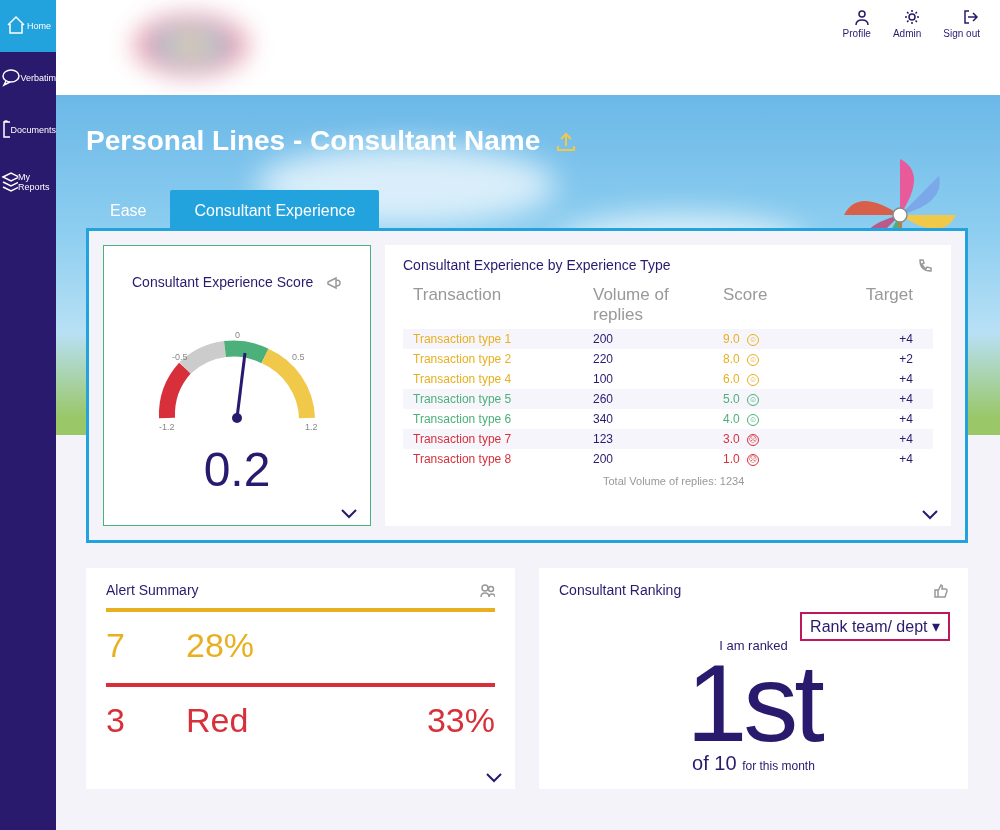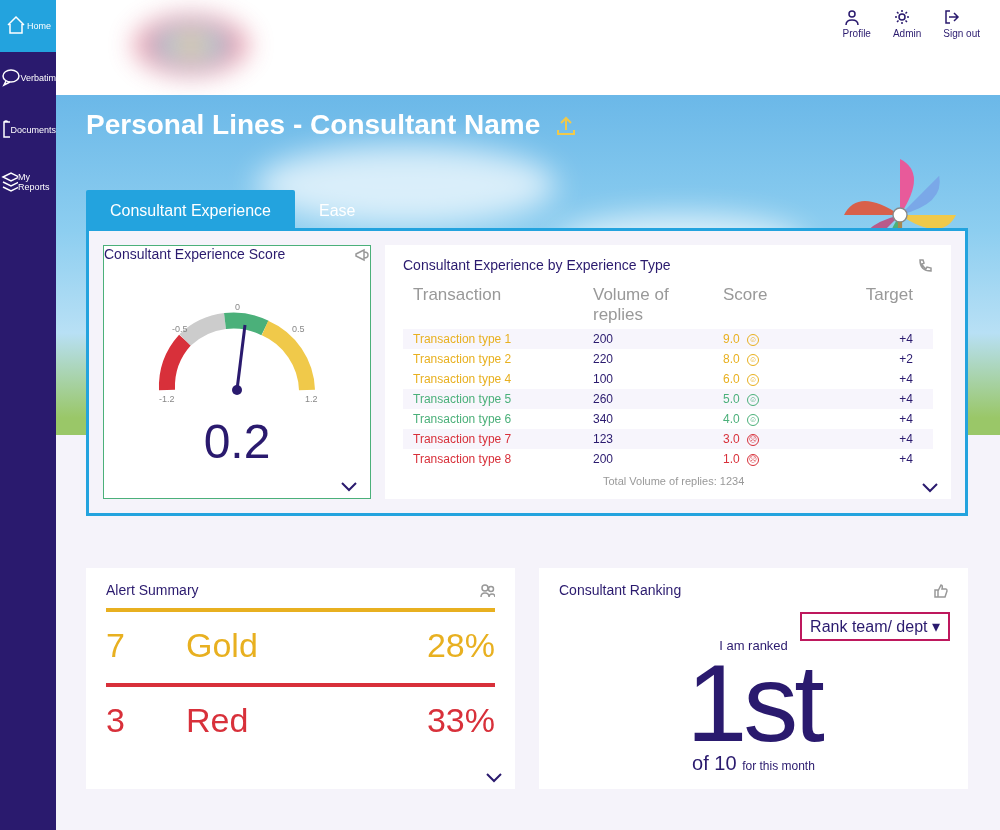--- a/index.html
+++ b/index.html
@@ -7,45 +7,45 @@
 
 
 .sidebar { position: absolute; left: 0; top: 0; width: 56px; height: 830px; background: #2a1a6e; z-index: 10; }
 .side-item { width: 56px; height: 52px; display: flex; flex-direction: row; align-items: center; justify-content: center; color: #fff; font-size: 9px; cursor: pointer; }
 .side-item.active { background: #23a3de; }
 .side-item svg { width: 22px; height: 22px; stroke: #fff; fill: none; stroke-width: 1.5; margin-bottom: 2px; }
 
 
 .topbar { position: absolute; left: 56px; top: 0; right: 0; height: 95px; background: #fff; display: flex; align-items: flex-start; justify-content: flex-end; padding: 8px 20px 0 0; }
 .top-actions { display: flex; gap: 22px; }
-.top-action { display: flex; flex-direction: column; align-items: flex-start; color: #2a1a6e; font-size: 10px; cursor: pointer; }
+.top-action { display: flex; flex-direction: column; align-items: flex-end; color: #2a1a6e; font-size: 10px; cursor: pointer; }
 .top-action svg { width: 18px; height: 18px; stroke: #2a1a6e; fill: none; stroke-width: 1.5; margin-bottom: 2px; }
 
 .logo-blur { position: absolute; left: 70px; top: 10px; width: 130px; height: 70px; background: radial-gradient(ellipse at center, #f0a050 10%, #5ab5d8 30%, #d84060 50%, transparent 70%); filter: blur(12px); opacity: 0.6; }
 
 
 .hero { position: absolute; left: 56px; top: 95px; right: 0; height: 340px; background: linear-gradient(180deg, #6bb8e8 0%, #8dcef0 40%, #b8e0f5 70%, #9ac768 95%); overflow: hidden; }
 .cloud { position: absolute; background: rgba(255,255,255,0.7); border-radius: 50%; filter: blur(15px); }
 .c1 { width: 300px; height: 80px; top: 50px; left: 200px; }
 .c2 { width: 250px; height: 60px; top: 120px; left: 500px; }
 .pinwheel { position: absolute; right: 30px; top: 50px; width: 140px; height: 140px; }
-.page-title { position: absolute; left: 30px; top: 14px; color: #fff; font-size: 28px; font-weight: 600; display: flex; align-items: center; gap: 15px; }
+.page-title { position: absolute; left: 30px; top: 30px; color: #fff; font-size: 28px; font-weight: 600; display: flex; align-items: center; gap: 15px; }
 .page-title svg { width: 22px; height: 22px; stroke: #f0c94a; fill: none; stroke-width: 2; }
 
 
 .tabs { position: absolute; left: 30px; top: 95px; display: flex; align-items: flex-end; }
 .tab { padding: 12px 24px; color: #fff; font-size: 16px; cursor: pointer; position: relative; }
 .tab.active { background: #23a3de; border-radius: 2px 2px 0 0; }
 .tab.active::after { content: ''; position: absolute; bottom: -8px; left: 50%; margin-left: -8px; border: 8px solid transparent; border-top-color: #23a3de; }
 
 
 .main-panel { position: absolute; left: 86px; top: 228px; right: 32px; background: #f5f3fa; border: 3px solid #23a3de; padding: 14px; display: flex; gap: 14px; }
 
 
-.gauge-card { width: 268px; border: 1px solid #4bb07a; background: #fff; padding: 0; position: relative; }
+.gauge-card { width: 268px; border: 1px solid #4bb07a; background: #fff; padding: 28px; position: relative; }
 .card-title { color: #2a1a6e; font-size: 14px; font-weight: 400; margin-bottom: 8px; display: flex; justify-content: space-between; align-items: center; }
 .card-title svg { width: 16px; height: 16px; stroke: #999; fill: none; stroke-width: 1.5; }
 .gauge-svg { width: 100%; height: 150px; }
 .gauge-value { text-align: center; font-size: 48px; font-weight: 400; color: #2a1a6e; margin-top: -10px; }
 .chevron-down { position: absolute; bottom: 8px; right: 12px; width: 18px; height: 12px; cursor: pointer; }
 .chevron-down svg { stroke: #2a1a6e; fill: none; stroke-width: 2; }
 
 
 .table-card { flex: 1; background: #fff; padding: 12px 18px; position: relative; }
 .tx-table { width: 100%; margin-top: 8px; }
@@ -149,22 +149,22 @@
     <circle cx="50" cy="50" r="5" fill="#fff" stroke="#888"></circle>
     <line x1="50" y1="55" x2="50" y2="140" stroke="#a88850" stroke-width="3"></line>
   </svg>
   <div class="page-title">
     <span>Personal Lines - Consultant Name</span>
     <svg>
         <path d="M11 16 V4 M6 9 L11 4 L16 9 M3 16 V20 H19 V16"></path>
       </svg>
   </div>
   <div class="tabs">
+    <div class="tab"><span>Ease</span></div>
     <div class="tab active"><span>Consultant Experience</span></div>
-    <div class="tab"><span>Ease</span></div>
   </div>
 </div>
 
 <div class="main-panel">
   <div class="gauge-card">
     <div class="card-title">
       <span>Consultant Experience Score</span>
       <svg>
           <path d="M2 8 L10 4 V14 L2 10 Z M10 6 Q14 6 14 9 Q14 12 10 12"></path>
         </svg>
@@ -259,21 +259,20 @@
     <div class="card-title">
       <span>Alert Summary</span>
       <svg>
           <circle cx="6" cy="6" r="3"></circle>
           <circle cx="12" cy="7" r="2.5"></circle>
           <path d="M2 15 Q2 11 6 11 Q10 11 10 15 M10 15 Q10 12 13 12 Q16 12 16 15"></path>
         </svg>
     </div>
     <div class="alert-block gold" style="margin-top:10px;">
       <span class="count">7</span>
-      <span class="label">Gold</span>
       <span class="pct">28%</span>
     </div>
     <div class="alert-block red">
       <span class="count">3</span>
       <span class="label">Red</span>
       <span class="pct">33%</span>
     </div>
     <div class="chevron-down"><svg viewBox="0 0 18 12">
           <path d="M2 3 L9 10 L16 3"></path>
         </svg></div>

